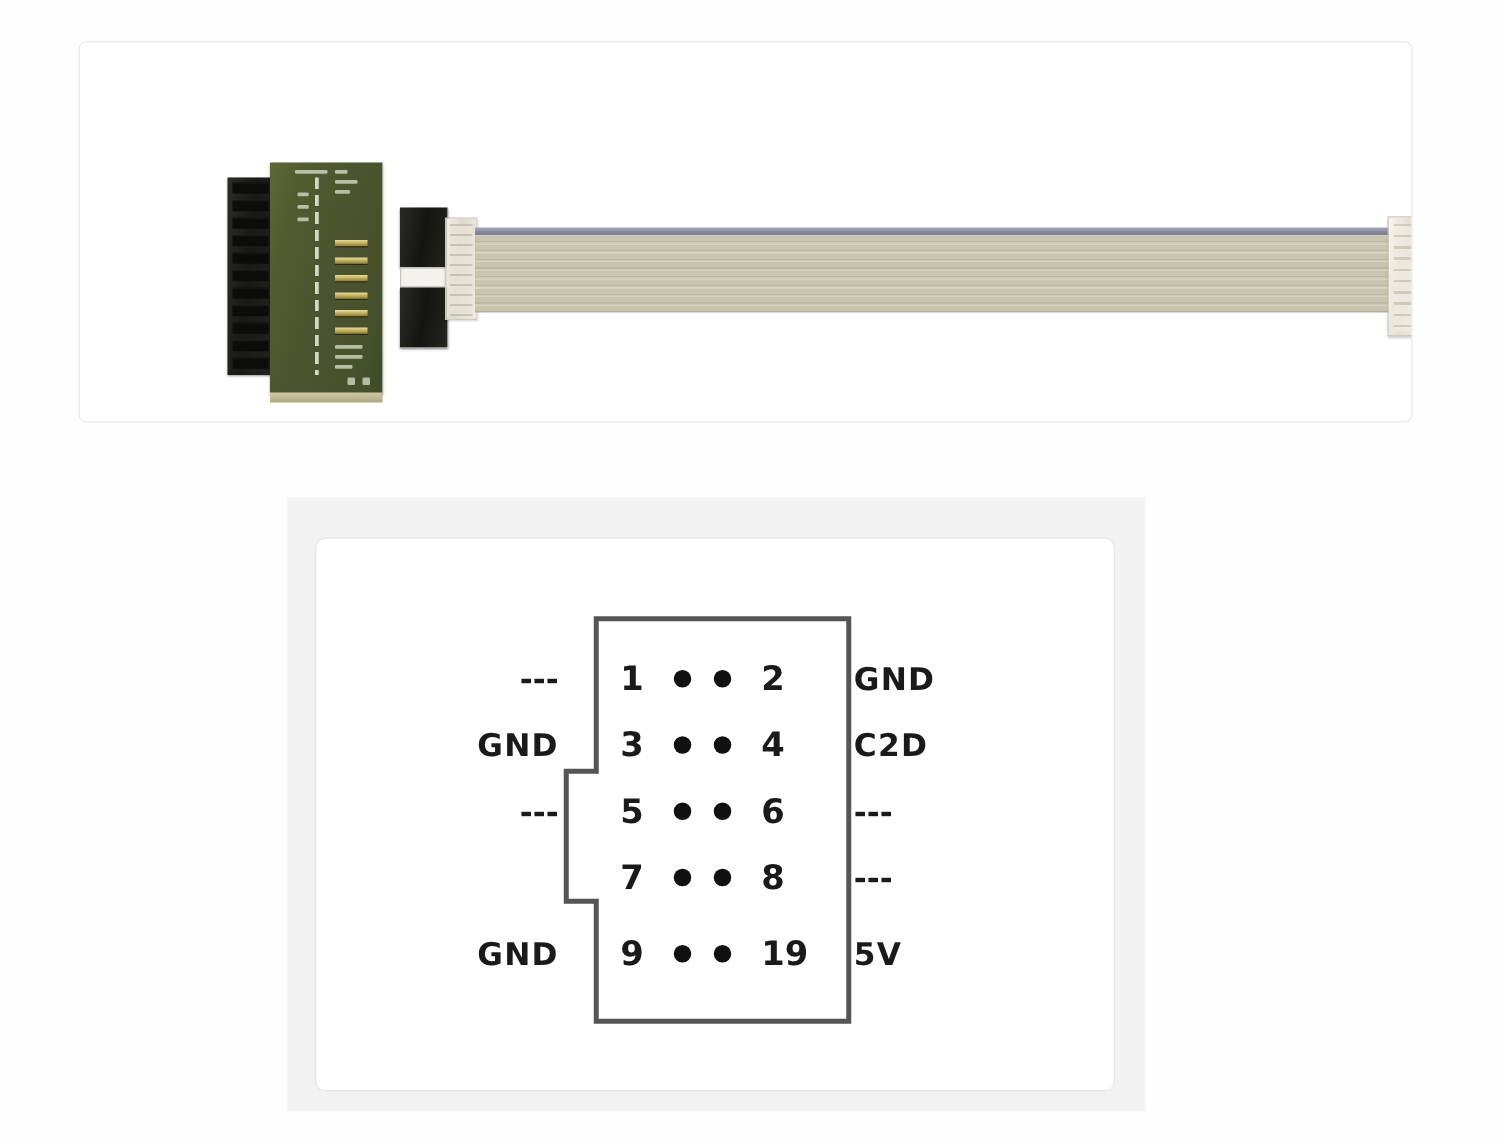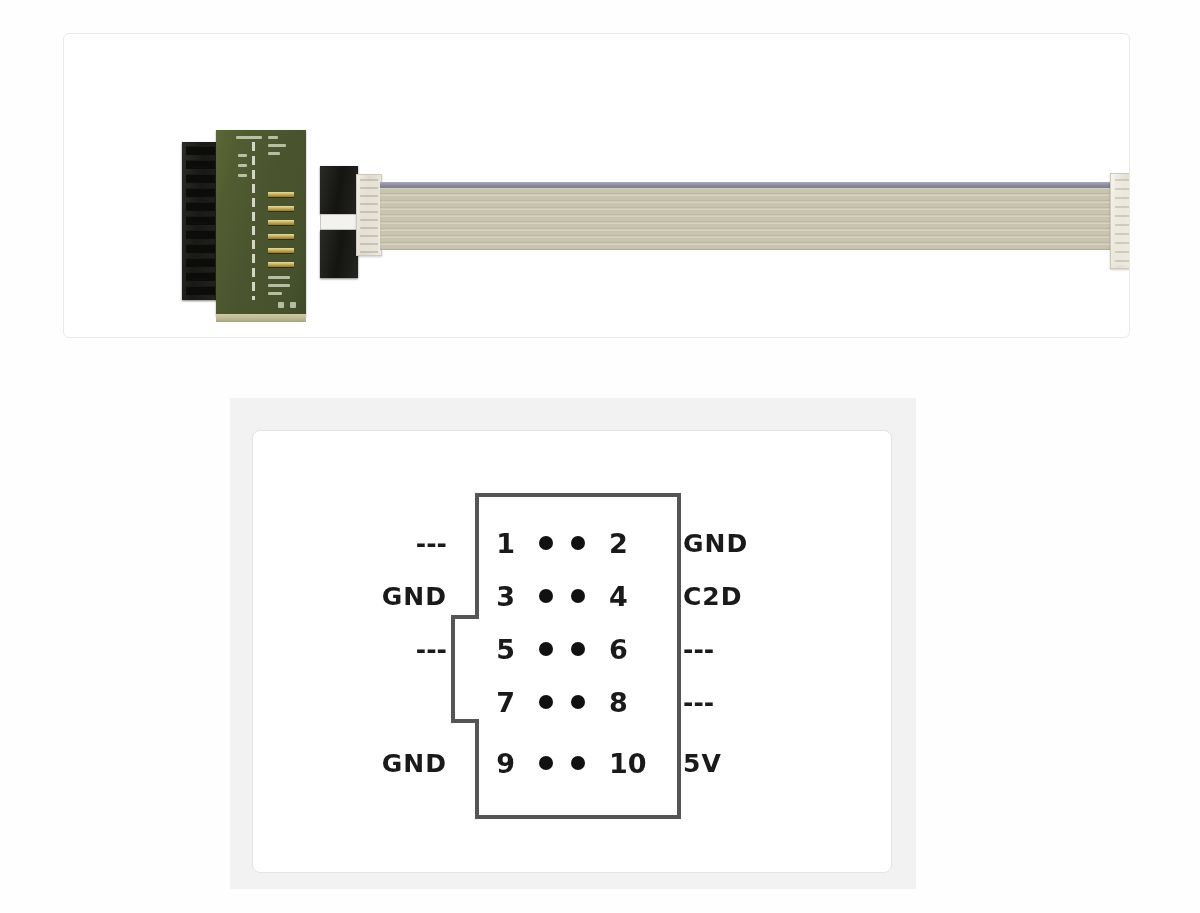--- a/index.html
+++ b/index.html
@@ -411,20 +411,20 @@
           <span class="lbl-right dash">---</span>
         </div>
 
         <div class="pin-row" style="top:252px">
           <span class="lbl-left">GND</span>
           <span class="num-left">9</span>
           <span class="dot-pair">
             <span class="dot"></span>
             <span class="dot"></span>
           </span>
-          <span class="num-right">10</span>
+          <span class="num-right">19</span>
           <span class="lbl-right">5V</span>
         </div>
 
       </div>
     </div>
   </div>
 </div>
 
 </body></html>

